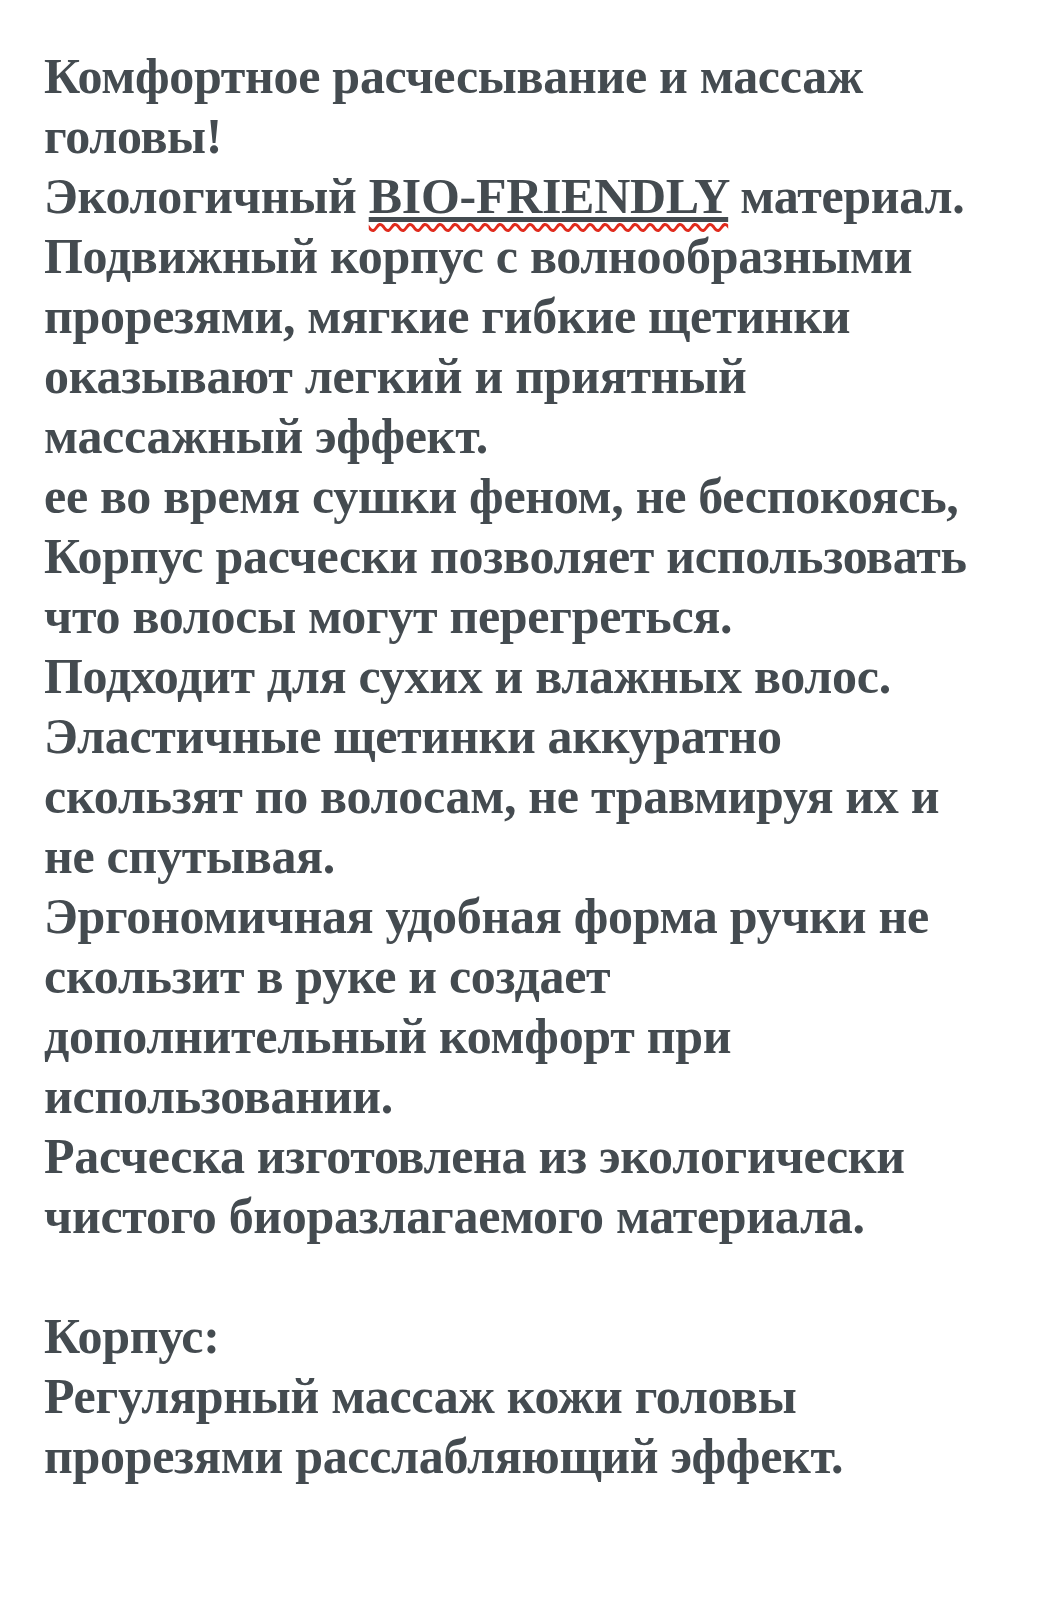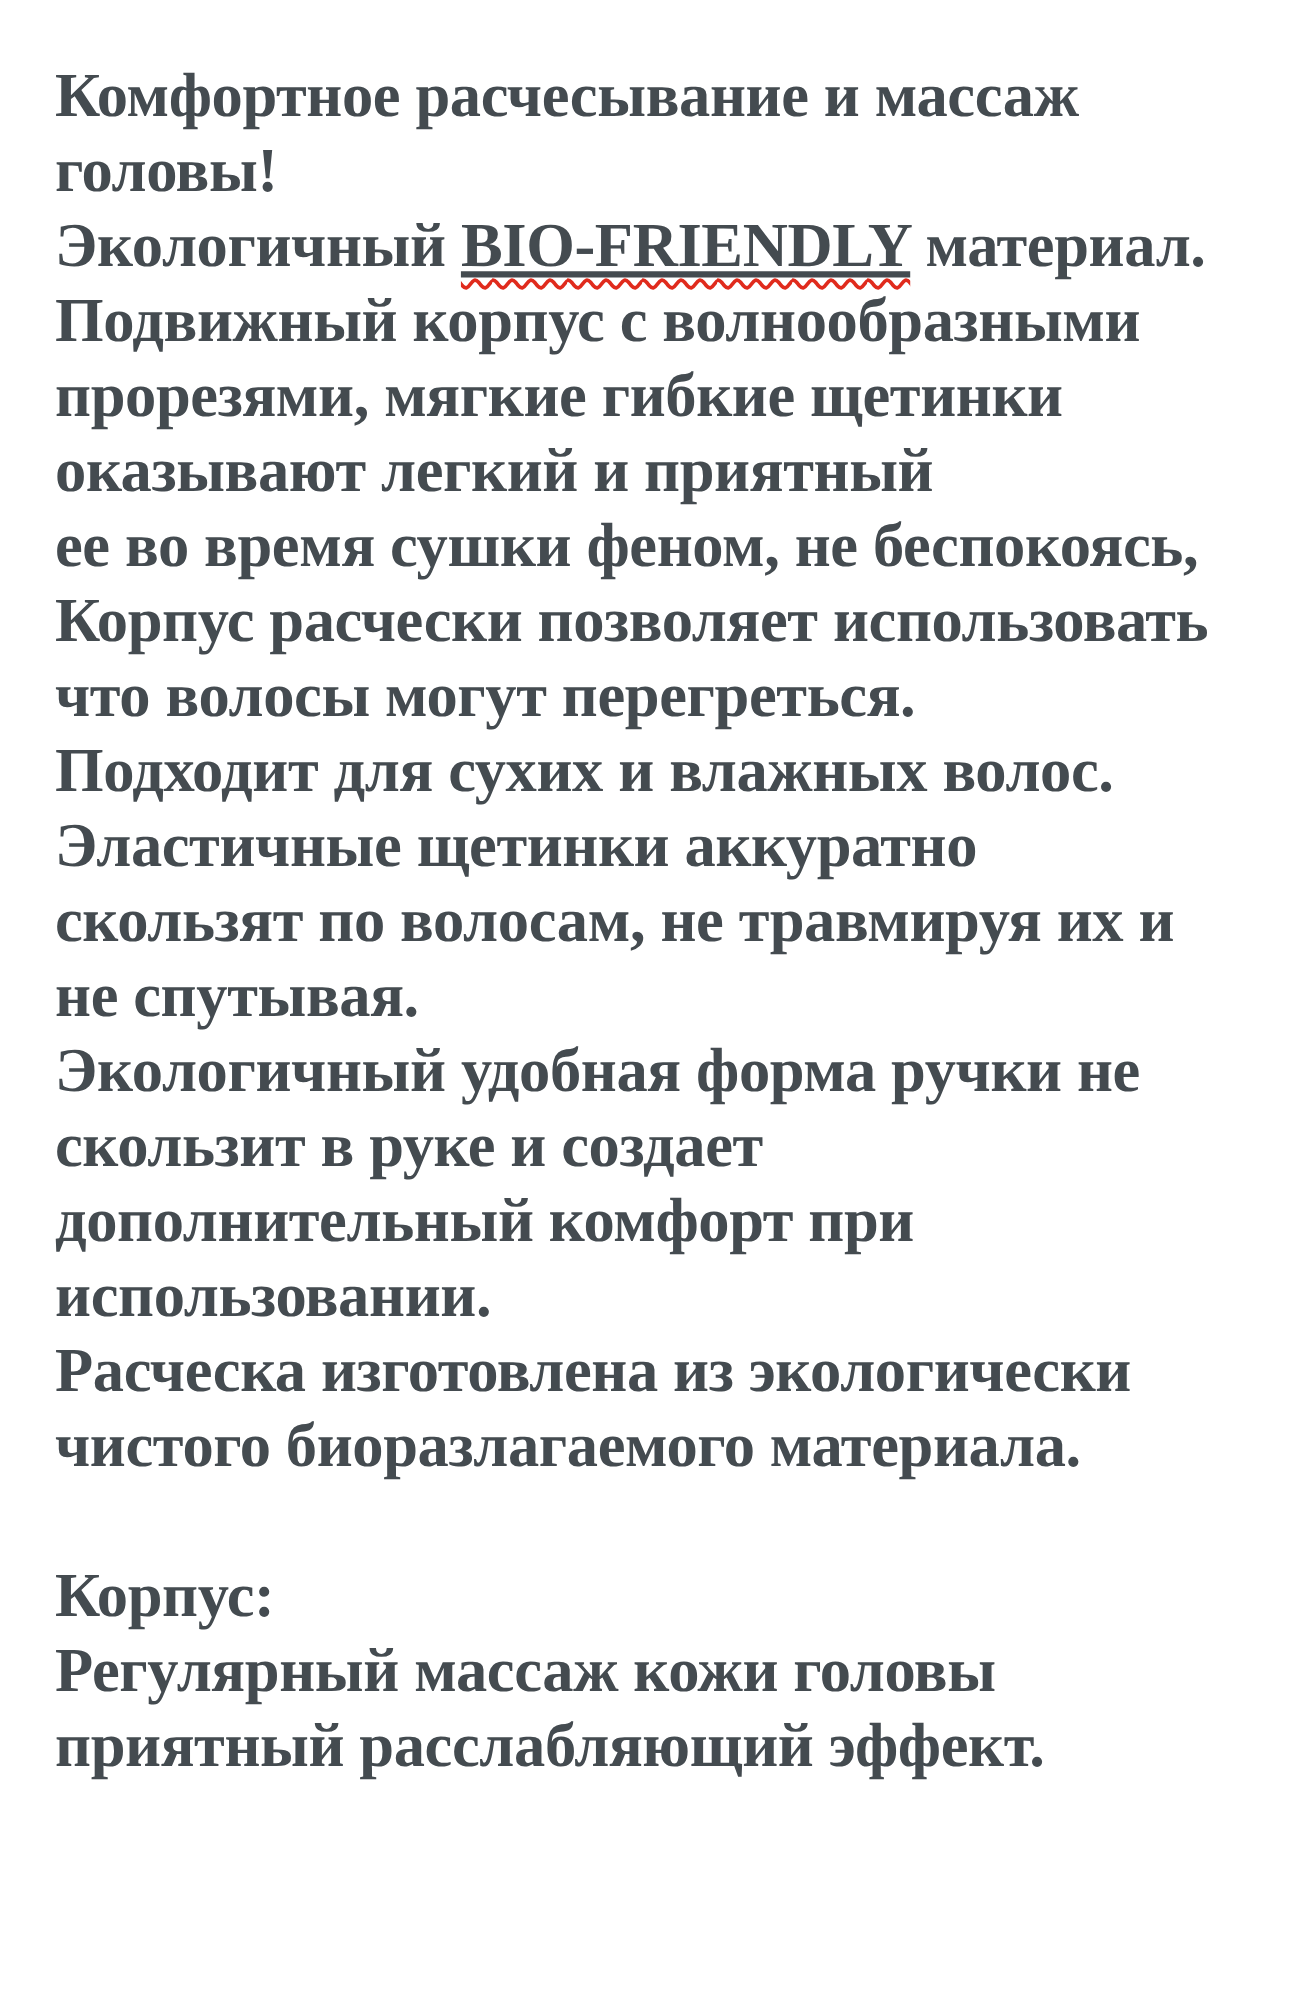--- a/index.html
+++ b/index.html
@@ -51,33 +51,34 @@
 <div class="page">
 
   <div class="line">Комфортное расчесывание и массаж</div>
   <div class="line">головы!</div>
 
   <div class="line"><span>Экологичный </span><span class="u-solid"><span class="u-wavy">BIO-FRIENDLY</span></span><span> материал.</span></div>
 
   <div class="line">Подвижный корпус с волнообразными</div>
   <div class="line">прорезями, мягкие гибкие щетинки</div>
   <div class="line">оказывают легкий и приятный</div>
+  <div class="line">массажный эффект.</div>
   <div class="line">ее во время сушки феном, не беспокоясь,</div>
   <div class="line">Корпус расчески позволяет использовать</div>
   <div class="line">что волосы могут перегреться.</div>
   <div class="line">Подходит для сухих и влажных волос.</div>
   <div class="line">Эластичные щетинки аккуратно</div>
   <div class="line">скользят по волосам, не травмируя их и</div>
   <div class="line">не спутывая.</div>
-  <div class="line">Экологичный удобная форма ручки не</div>
+  <div class="line">Эргономичная удобная форма ручки не</div>
   <div class="line">скользит в руке и создает</div>
   <div class="line">дополнительный комфорт при</div>
   <div class="line">использовании.</div>
   <div class="line">Расческа изготовлена из экологически</div>
   <div class="line">чистого биоразлагаемого материала.</div>
 
   <div class="line blank"></div>
 
   <div class="line">Корпус:</div>
   <div class="line">Регулярный массаж кожи головы</div>
-  <div class="line">приятный расслабляющий эффект.</div>
+  <div class="line">прорезями расслабляющий эффект.</div>
 
 </div>
 
 </body></html>

